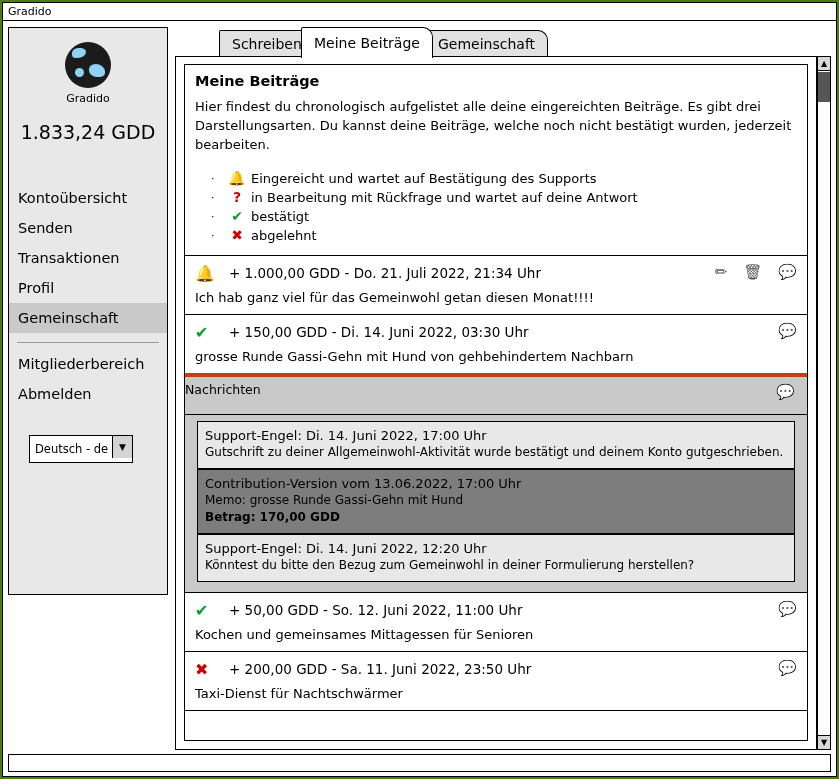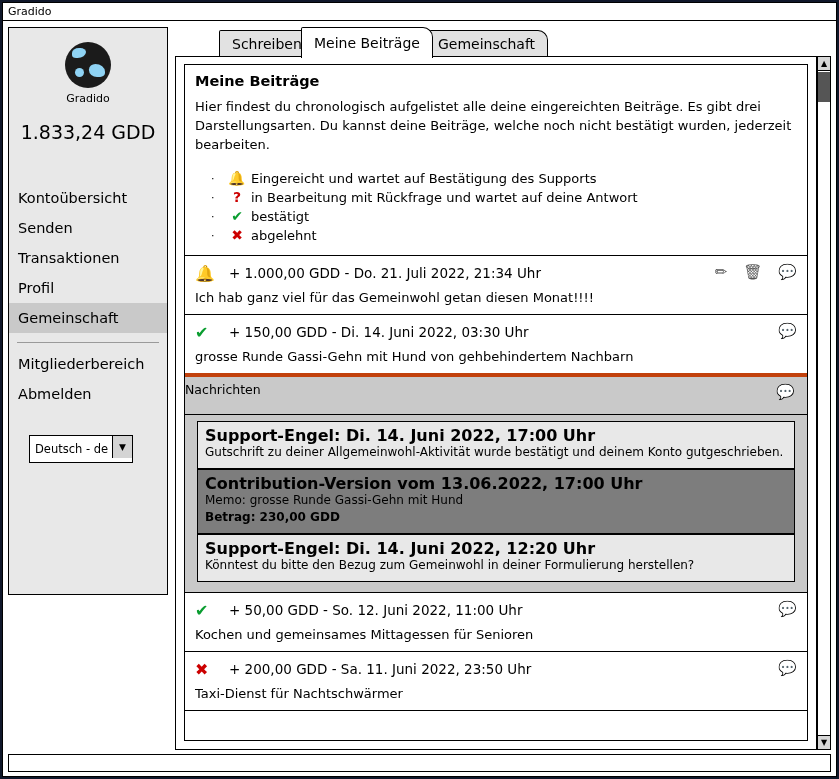--- a/index.html
+++ b/index.html
@@ -5,21 +5,21 @@
   * { box-sizing: border-box; }
   html, body {
     margin: 0; padding: 0;
     background: #ffffff;
     font-family: "DejaVu Sans", sans-serif;
   }
   #app {
     position: relative;
     width: 839px;
     height: 779px;
-    background: #0f172a;
+    background: #4d7c0f;
     overflow: hidden;
   }
 
   
   .window {
     position: absolute;
     left: 2px; top: 2px;
     width: 835px; height: 775px;
     border: 1px solid #000;
     background: #ffffff;
@@ -279,21 +279,21 @@
   }
   .msg {
     border: 1px solid #000;
     padding: 5px 7px 7px 7px;
     font-size: 12px;
     line-height: 17px;
     color: #000;
   }
   .msg.light { background: #e8e8e8; }
   .msg.dark  { background: #7d7d7d; color: #000; }
-  .msg .ttl { font-weight: bold; font-size: 16px; }
+  .msg .ttl { font-weight: normal; font-size: 13px; }
 
   
   .scrollbar {
     position: absolute;
     right: 0; top: 29px; bottom: 0;
     width: 14px;
     border: 1px solid #000;
     background: #ffffff;
   }
   .sb-btn {
@@ -434,21 +434,21 @@
               <span class="bubble">💬</span>
             </div>
             <div class="msgs">
               <div class="msg light">
                 <div class="ttl">Support-Engel:  Di. 14. Juni 2022, 17:00 Uhr</div>
                 <div class="row">Gutschrift zu deiner Allgemeinwohl-Aktivität wurde bestätigt und deinem Konto gutgeschrieben.</div>
               </div>
               <div class="msg dark">
                 <div class="ttl">Contribution-Version vom 13.06.2022, 17:00 Uhr</div>
                 <div class="row">Memo: grosse Runde Gassi-Gehn mit Hund</div>
-                <div class="row" style="font-weight:bold">Betrag: 230,00 GDD</div>
+                <div class="row" style="font-weight:bold">Betrag: 170,00 GDD</div>
               </div>
               <div class="msg light">
                 <div class="ttl">Support-Engel:  Di. 14. Juni 2022, 12:20 Uhr</div>
                 <div class="row">Könntest du bitte den Bezug zum Gemeinwohl in deiner Formulierung herstellen?</div>
               </div>
             </div>
 
             <div class="entry">
               <div class="entry-head">
                 <span class="entry-icon" style="color:#0a9d30;font-weight:bold">✔</span>

